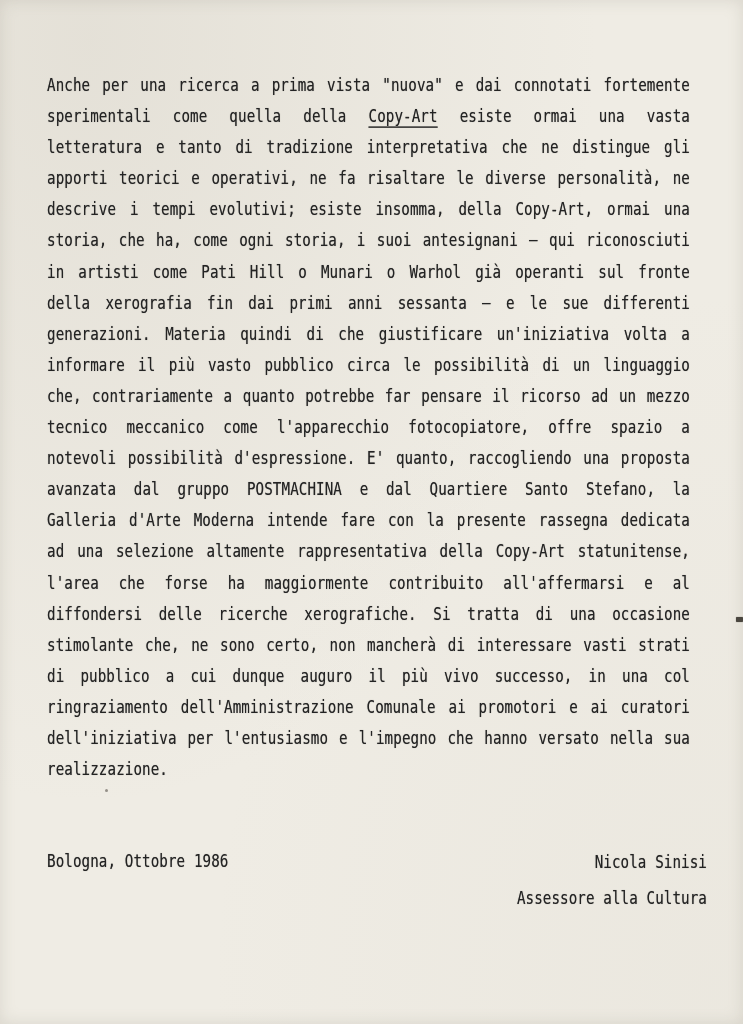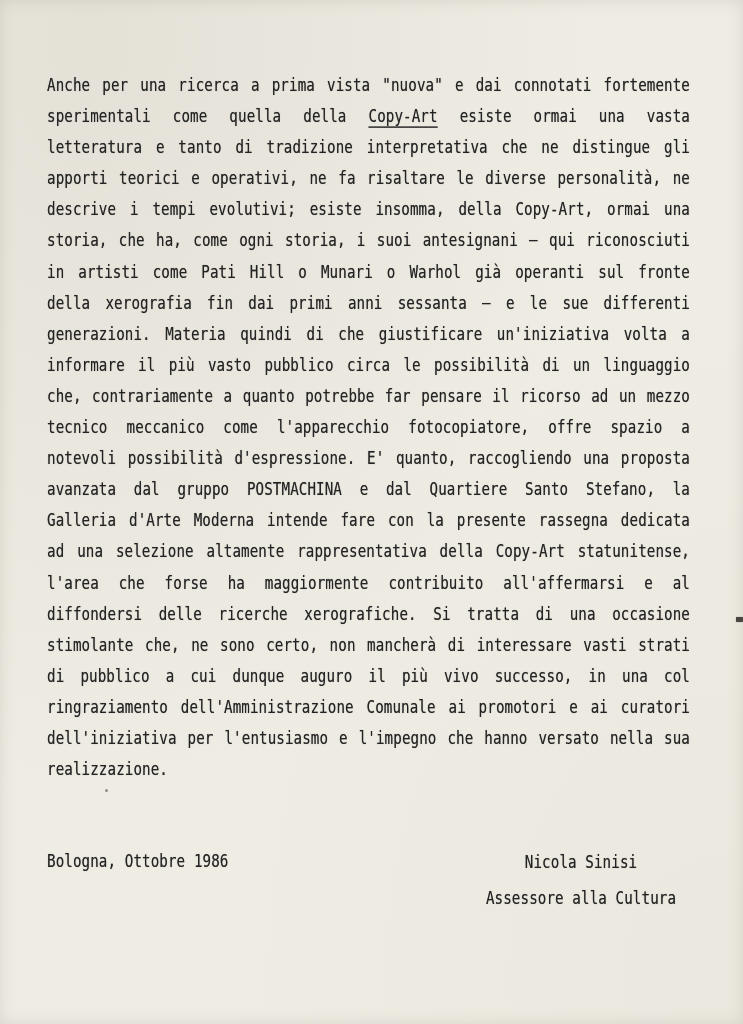--- a/index.html
+++ b/index.html
@@ -53,24 +53,24 @@
     top: 851px;
     font-size: 14.2px;
     letter-spacing: 0.1px;
     line-height: 20px;
     transform: scaleY(1.18);
     transform-origin: left center;
     text-shadow: 0 0 0.7px rgba(35,35,35,0.55);
   }
   .signature {
     position: absolute;
-    left: 478px;
+    left: 501px;
     top: 845px;
     width: 206px;
-    text-align: center;
+    text-align: right;
   }
   .signature .sig-line {
     font-size: 14.2px;
     letter-spacing: 0.1px;
     line-height: 35.5px;
     transform: scaleY(1.18);
     text-shadow: 0 0 0.7px rgba(35,35,35,0.55);
   }
   .edge-mark {
     position: absolute;

